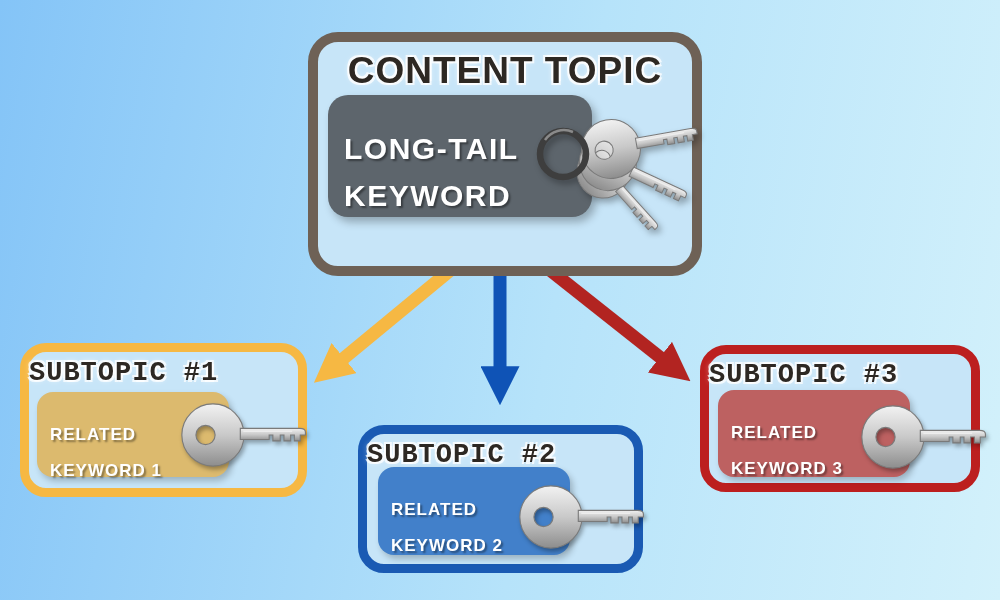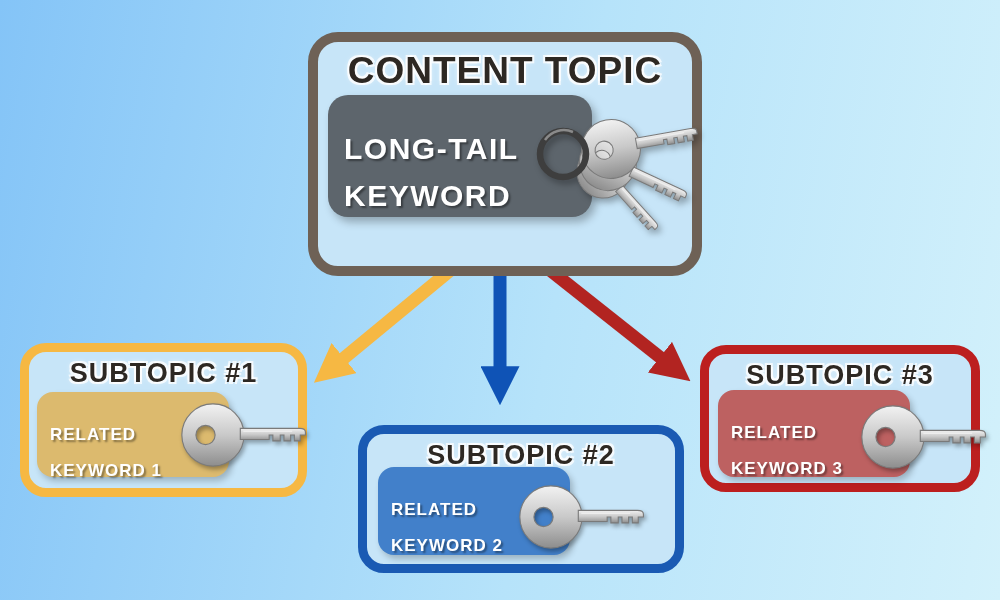--- a/index.html
+++ b/index.html
@@ -33,23 +33,23 @@
   .keychain{
     position:absolute;left:205px;top:62px;width:195px;height:140px;z-index:3;
     filter:drop-shadow(3px 4px 3px rgba(0,0,0,.3));overflow:visible;
   }
   
   .sub-box{
     position:absolute;box-sizing:border-box;border-style:solid;border-width:9px;border-radius:26px;
     background:var(--box-fill);z-index:2;
   }
   #sub1{left:20px;top:343px;width:287px;height:154px;border-color:var(--sub1-border);}
-  #sub2{left:358px;top:425px;width:326px;height:148px;border-color:var(--sub2-border);}
+  #sub2{left:358px;top:425px;width:285px;height:148px;border-color:var(--sub2-border);}
   #sub3{left:700px;top:345px;width:280px;height:147px;border-color:var(--sub3-border);}
-  .sub-title{position:absolute;left:0;right:0;top:6px;text-align:center;font-size:27px;letter-spacing:1px;}
+  .sub-title{position:absolute;left:0;right:0;top:6px;text-align:left;font-size:27px;letter-spacing:1px;font-family:Liberation Mono, monospace;}
   .sub-tag{position:absolute;width:192px;border-radius:16px;box-shadow:3px 4px 6px rgba(0,0,0,.22);}
   #sub1 .sub-tag{left:8px;top:40px;height:85px;background:var(--sub1-tag);}
   #sub2 .sub-tag{left:11px;top:33px;height:88px;background:var(--sub2-tag);}
   #sub3 .sub-tag{left:9px;top:36px;height:87px;background:var(--sub3-tag);}
   .sub-tag .tag-text{padding:7px 0 0 13px;font-size:17px;line-height:36px;letter-spacing:1px;}
   .sub-key{
     position:absolute;left:152px;top:46px;width:126px;height:74px;z-index:3;
     filter:drop-shadow(2px 3px 2px rgba(0,0,0,.32));overflow:visible;
   }
   

